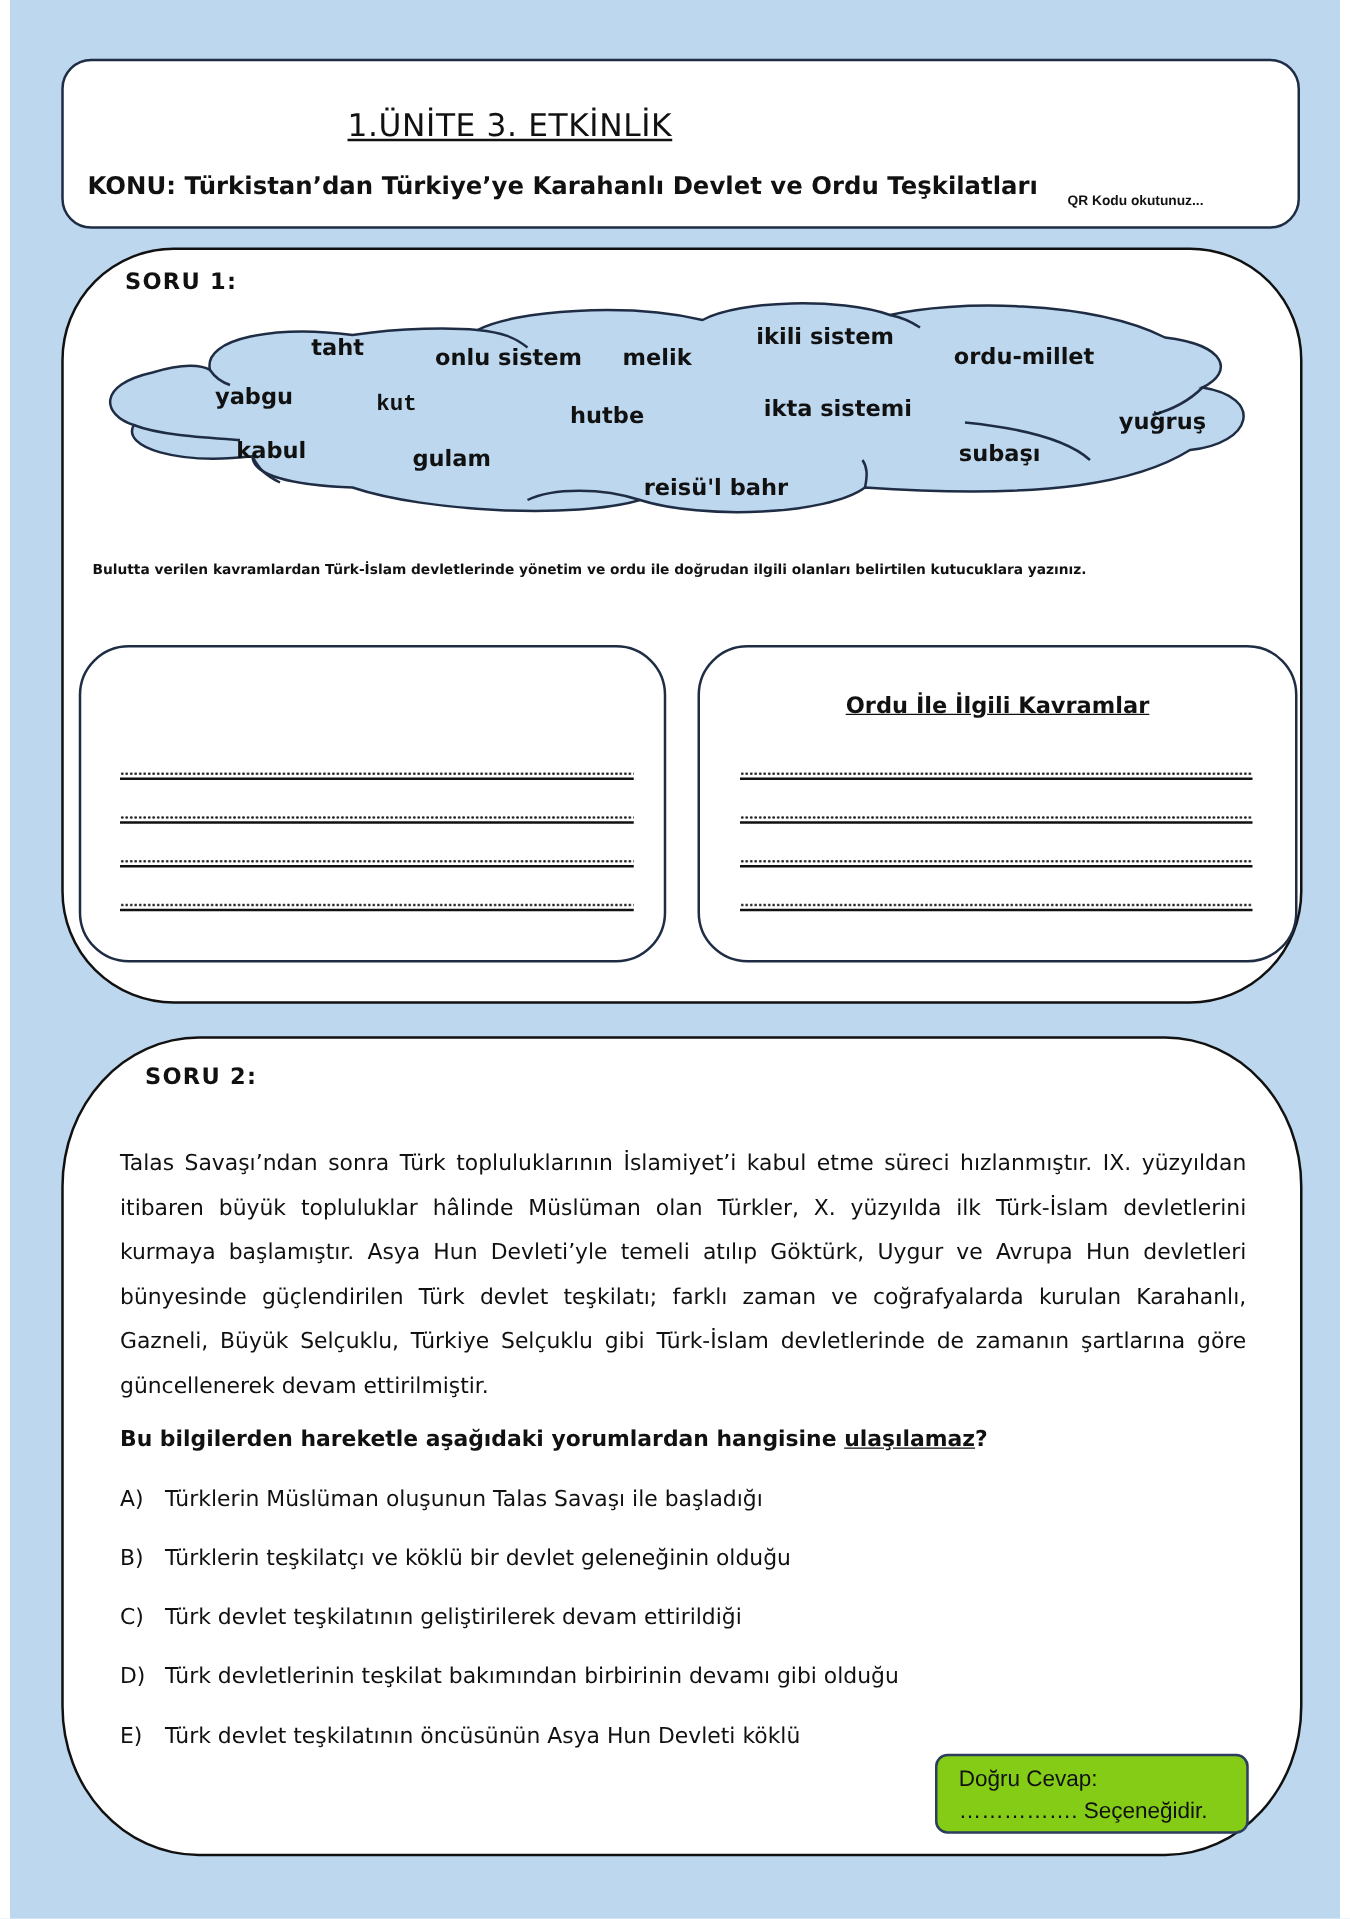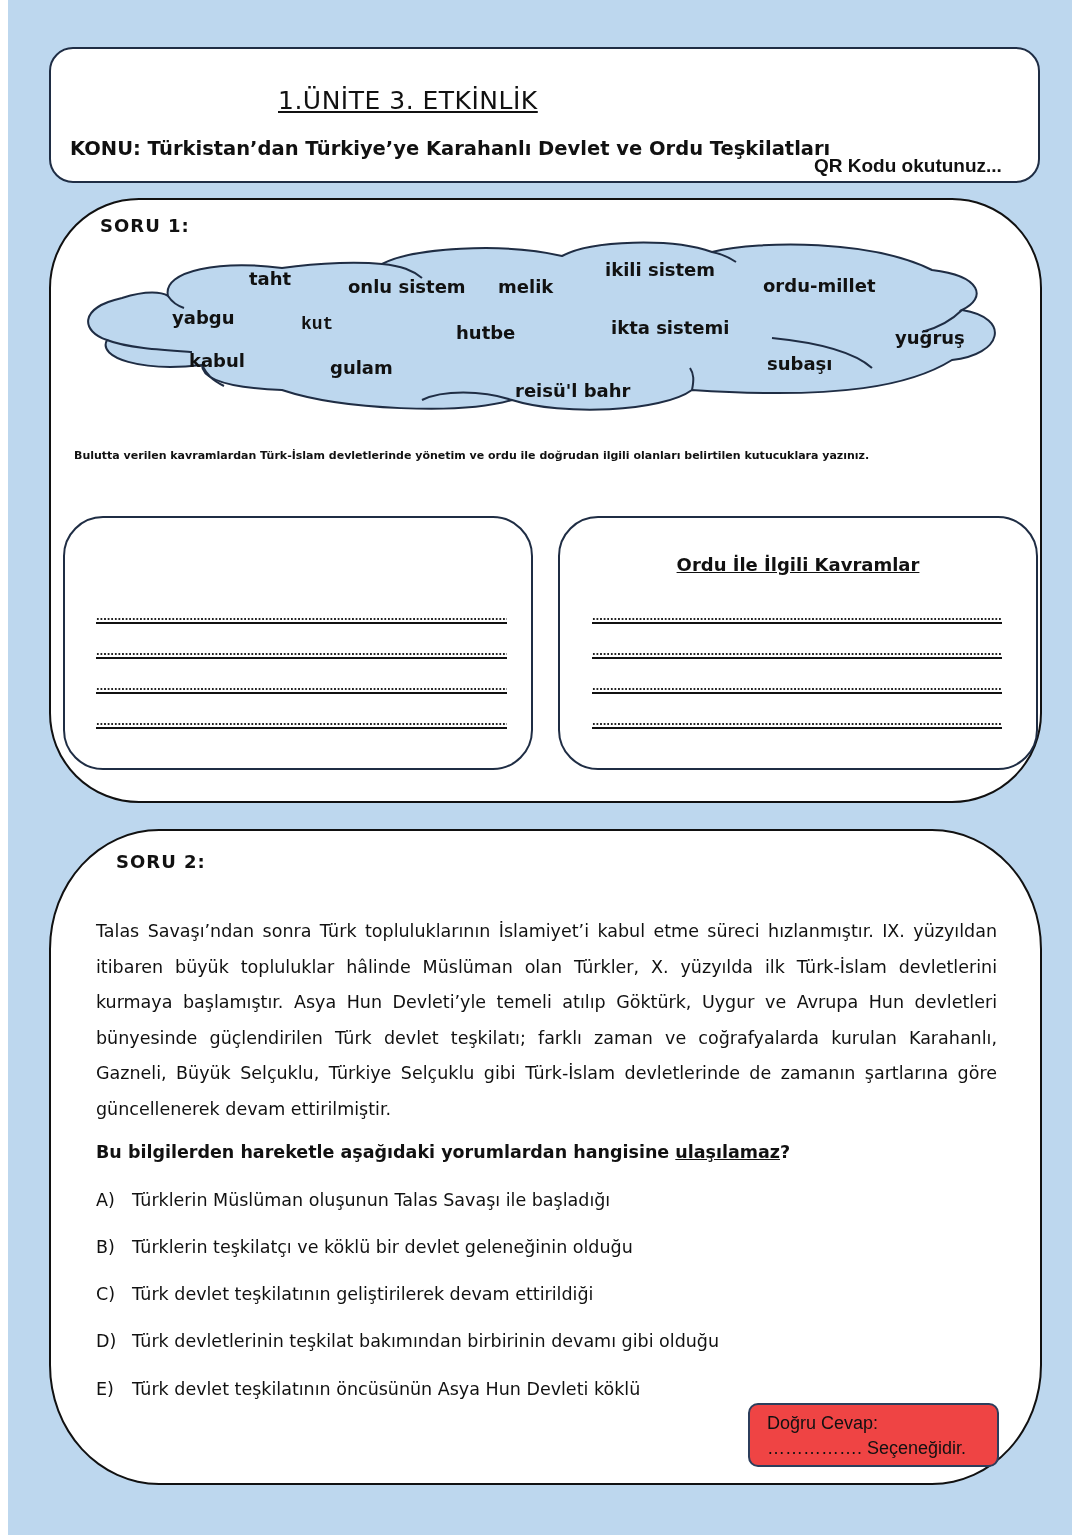--- a/index.html
+++ b/index.html
@@ -5,21 +5,21 @@
   html, body { margin:0; padding:0; }
   body { width:1080px; height:1535px; background:#ffffff; position:relative; overflow:hidden;
          font-family:"DejaVu Sans", sans-serif; color:#111; }
   .page-bg { position:absolute; left:8px; top:0; width:1064px; height:1535px; background:#bdd7ee; }
 
   .header-box { position:absolute; left:49px; top:47px; width:991px; height:136px; background:#fff;
                 border:2px solid #1f2d44; border-radius:24px; box-sizing:border-box; }
   .unit-title { position:absolute; left:278px; top:86px; font-size:25px; font-weight:normal;
                 text-decoration:underline; letter-spacing:0.5px; }
   .konu { position:absolute; left:70px; top:137px; font-size:19.5px; font-weight:bold; }
-  .qr { position:absolute; left:814px; top:155px; font-size:19px; font-weight:bold; font-family:"Liberation Sans", sans-serif; }
+  .qr { position:absolute; left:854px; top:155px; font-size:11px; font-weight:bold; font-family:"Liberation Sans", sans-serif; }
 
   .q1-box { position:absolute; left:49px; top:198px; width:993px; height:605px; background:#fff;
             border:2.5px solid #111; border-radius:90px; box-sizing:border-box; }
   .q2-box { position:absolute; left:49px; top:829px; width:993px; height:656px; background:#fff;
             border:2.5px solid #111; border-radius:110px 110px 110px 110px / 120px 120px 120px 120px; box-sizing:border-box; }
 
   .soru-label { position:absolute; font-size:18px; font-weight:bold; letter-spacing:1px; }
   .cloud { position:absolute; left:82px; top:240px; width:916px; height:175px; }
   .cloud-word { position:absolute; font-size:18px; font-weight:bold; white-space:nowrap; }
 
@@ -35,21 +35,21 @@
                   background-image:radial-gradient(circle, #222 0.9px, transparent 1.1px);
                   background-size:3.6px 2px; }
 
   .para { position:absolute; left:96px; top:914px; width:901px; font-size:17.5px; line-height:35.5px;
           text-align:justify; text-align-last:left; }
   .question { position:absolute; left:96px; top:1142px; font-size:17.5px; font-weight:bold; }
   .question u { text-decoration:underline; }
   .option { position:absolute; left:96px; font-size:17.5px; white-space:nowrap; }
   .option .letter { display:inline-block; width:36px; }
 
-  .answer-card { position:absolute; left:748px; top:1403px; width:251px; height:64px; background:#ef4444;
+  .answer-card { position:absolute; left:748px; top:1403px; width:251px; height:64px; background:#84cc16;
                  border:2px solid #2c3e5c; border-radius:10px; box-sizing:border-box; padding:6px 0 0 17px;
                  font-family:"Liberation Sans", sans-serif; font-size:18px; line-height:25px; }
 </style>
 </head>
 <body>
 
 <div class="page-bg"></div>
 
 <div class="header-box"></div>
 <div class="unit-title">1.ÜNİTE  3. ETKİNLİK</div>

